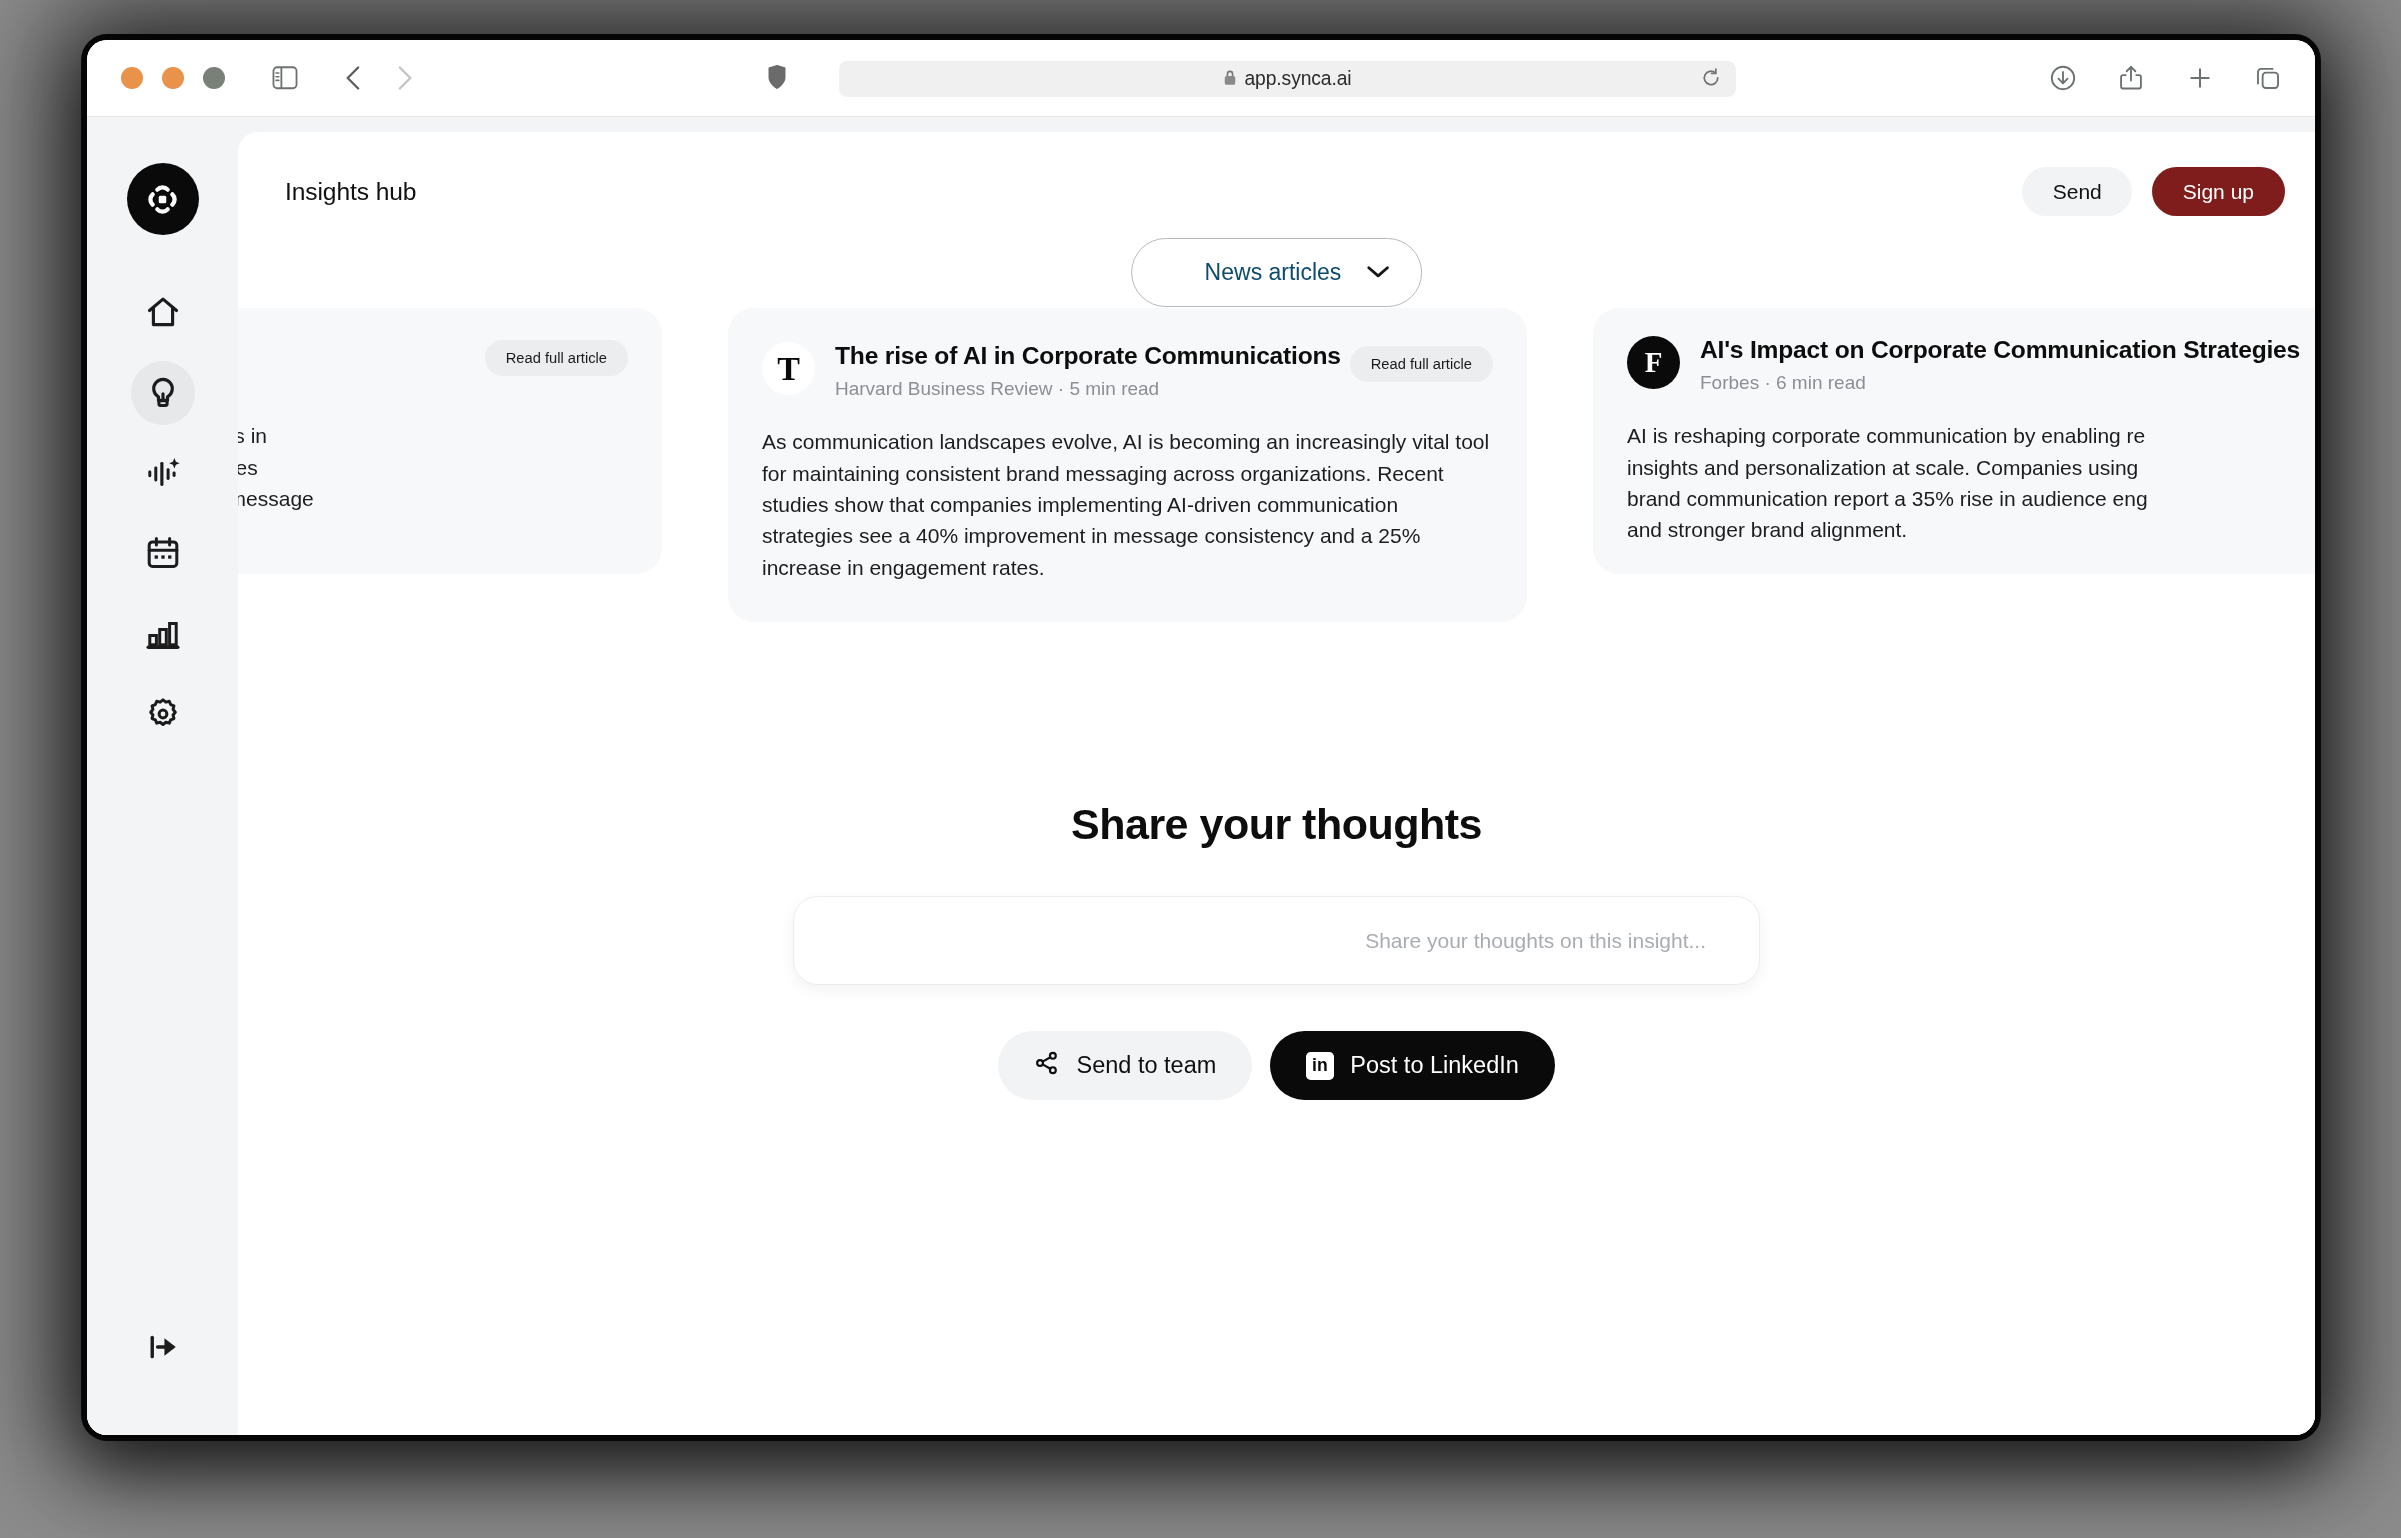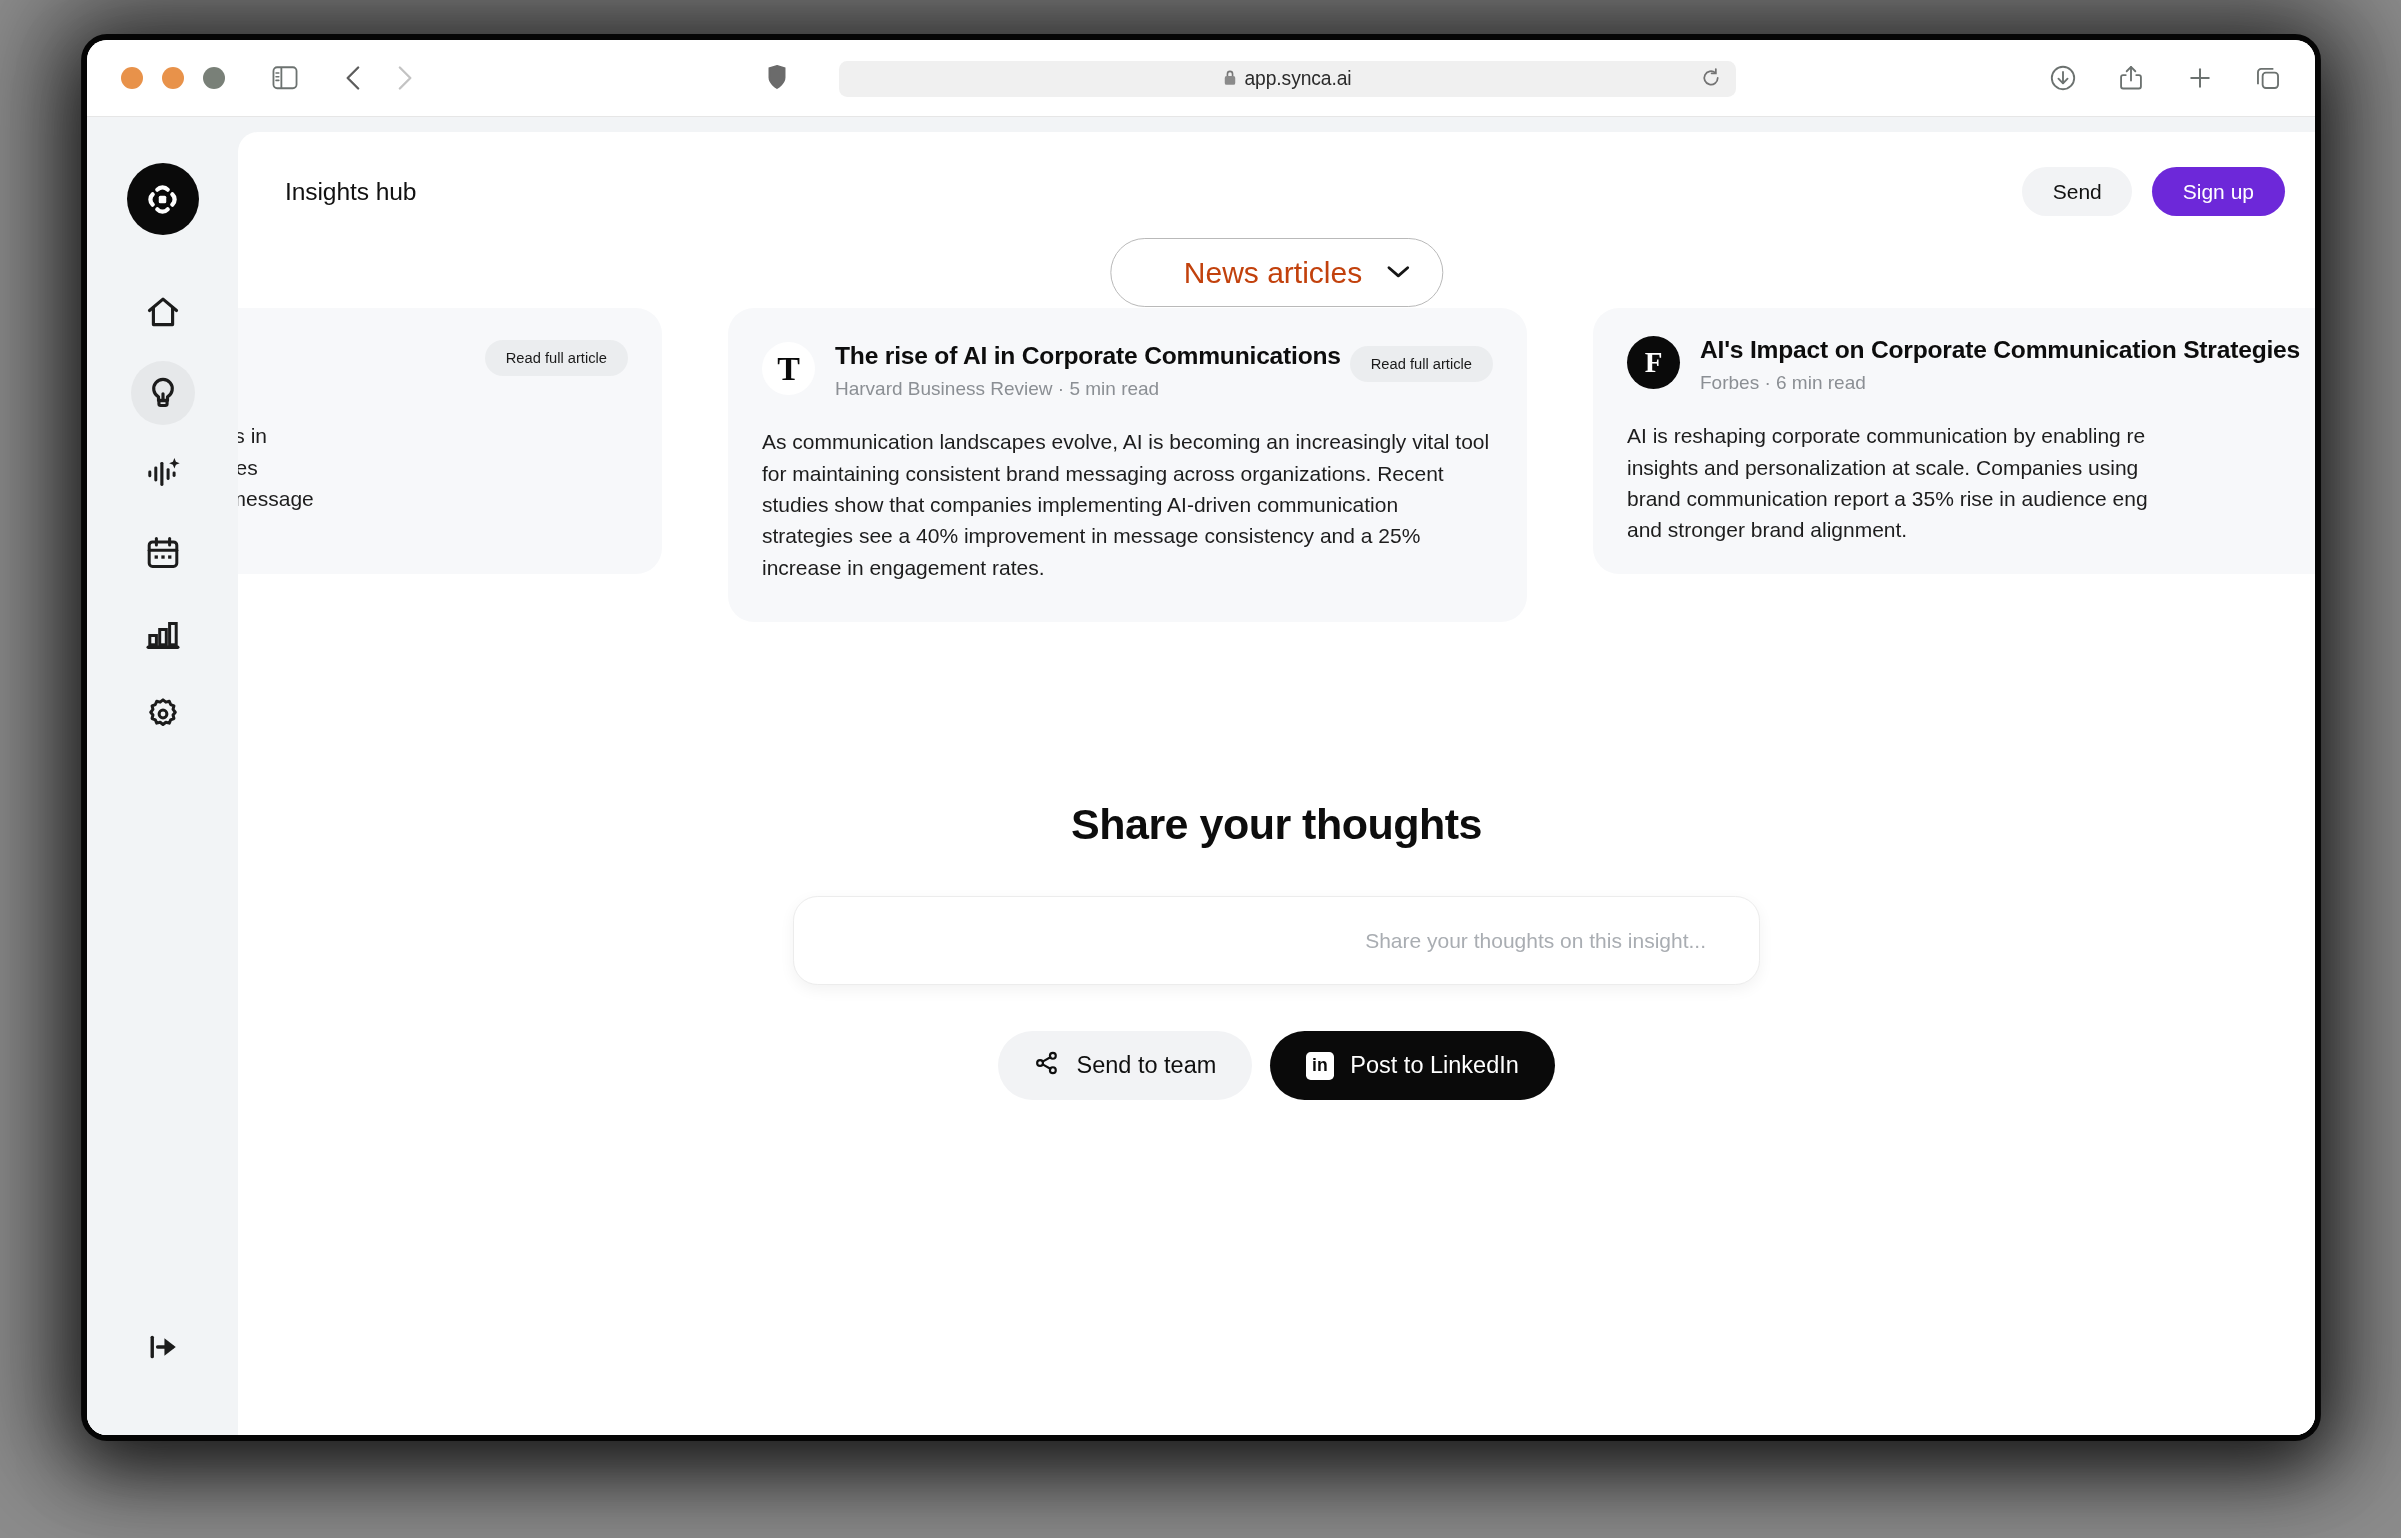--- a/index.html
+++ b/index.html
@@ -128,40 +128,40 @@
     position: absolute; right: 30.5px; top: 35px;
     display: flex; align-items: center; gap: 20px;
   }
   #login-button {
     background: #f2f3f5; color: #111111;
     border: none; border-radius: 586px;
     padding: 0 30.5px; height: 49px;
     font-size: 21px; font-family: inherit; cursor: pointer;
   }
   #signup-button {
-    background: #6d28d9; color: #ffffff;
+    background: #7f1d1d; color: #ffffff;
     border: none; border-radius: 586px;
     padding: 0 30.5px; height: 49px;
     font-size: 21px; font-family: inherit; cursor: pointer;
   }
 
   
   #filter-dropdown {
     position: absolute;
     left: 50%; top: 106px; transform: translateX(-50%);
     min-width: 259px; height: 69px;
     background: #ffffff;
     border: 1.8px solid #b9b9b9;
     border-radius: 586px;
     display: flex; align-items: center; justify-content: space-between;
     padding: 0 30.5px 0 34px;
     gap: 23.5px; cursor: pointer;
     z-index: 5;
   }
-  #filter-dropdown-label { font-size: 30px; color: #c2410c; margin-left: 39px; }
+  #filter-dropdown-label { font-size: 23px; color: #0c4a6e; margin-left: 39px; }
 
   
   #carousel {
     position: absolute;
     left: 0; right: 0; top: 176px;
     height: 399px;
     overflow: hidden;
   }
   #carousel-track {
     position: absolute;

